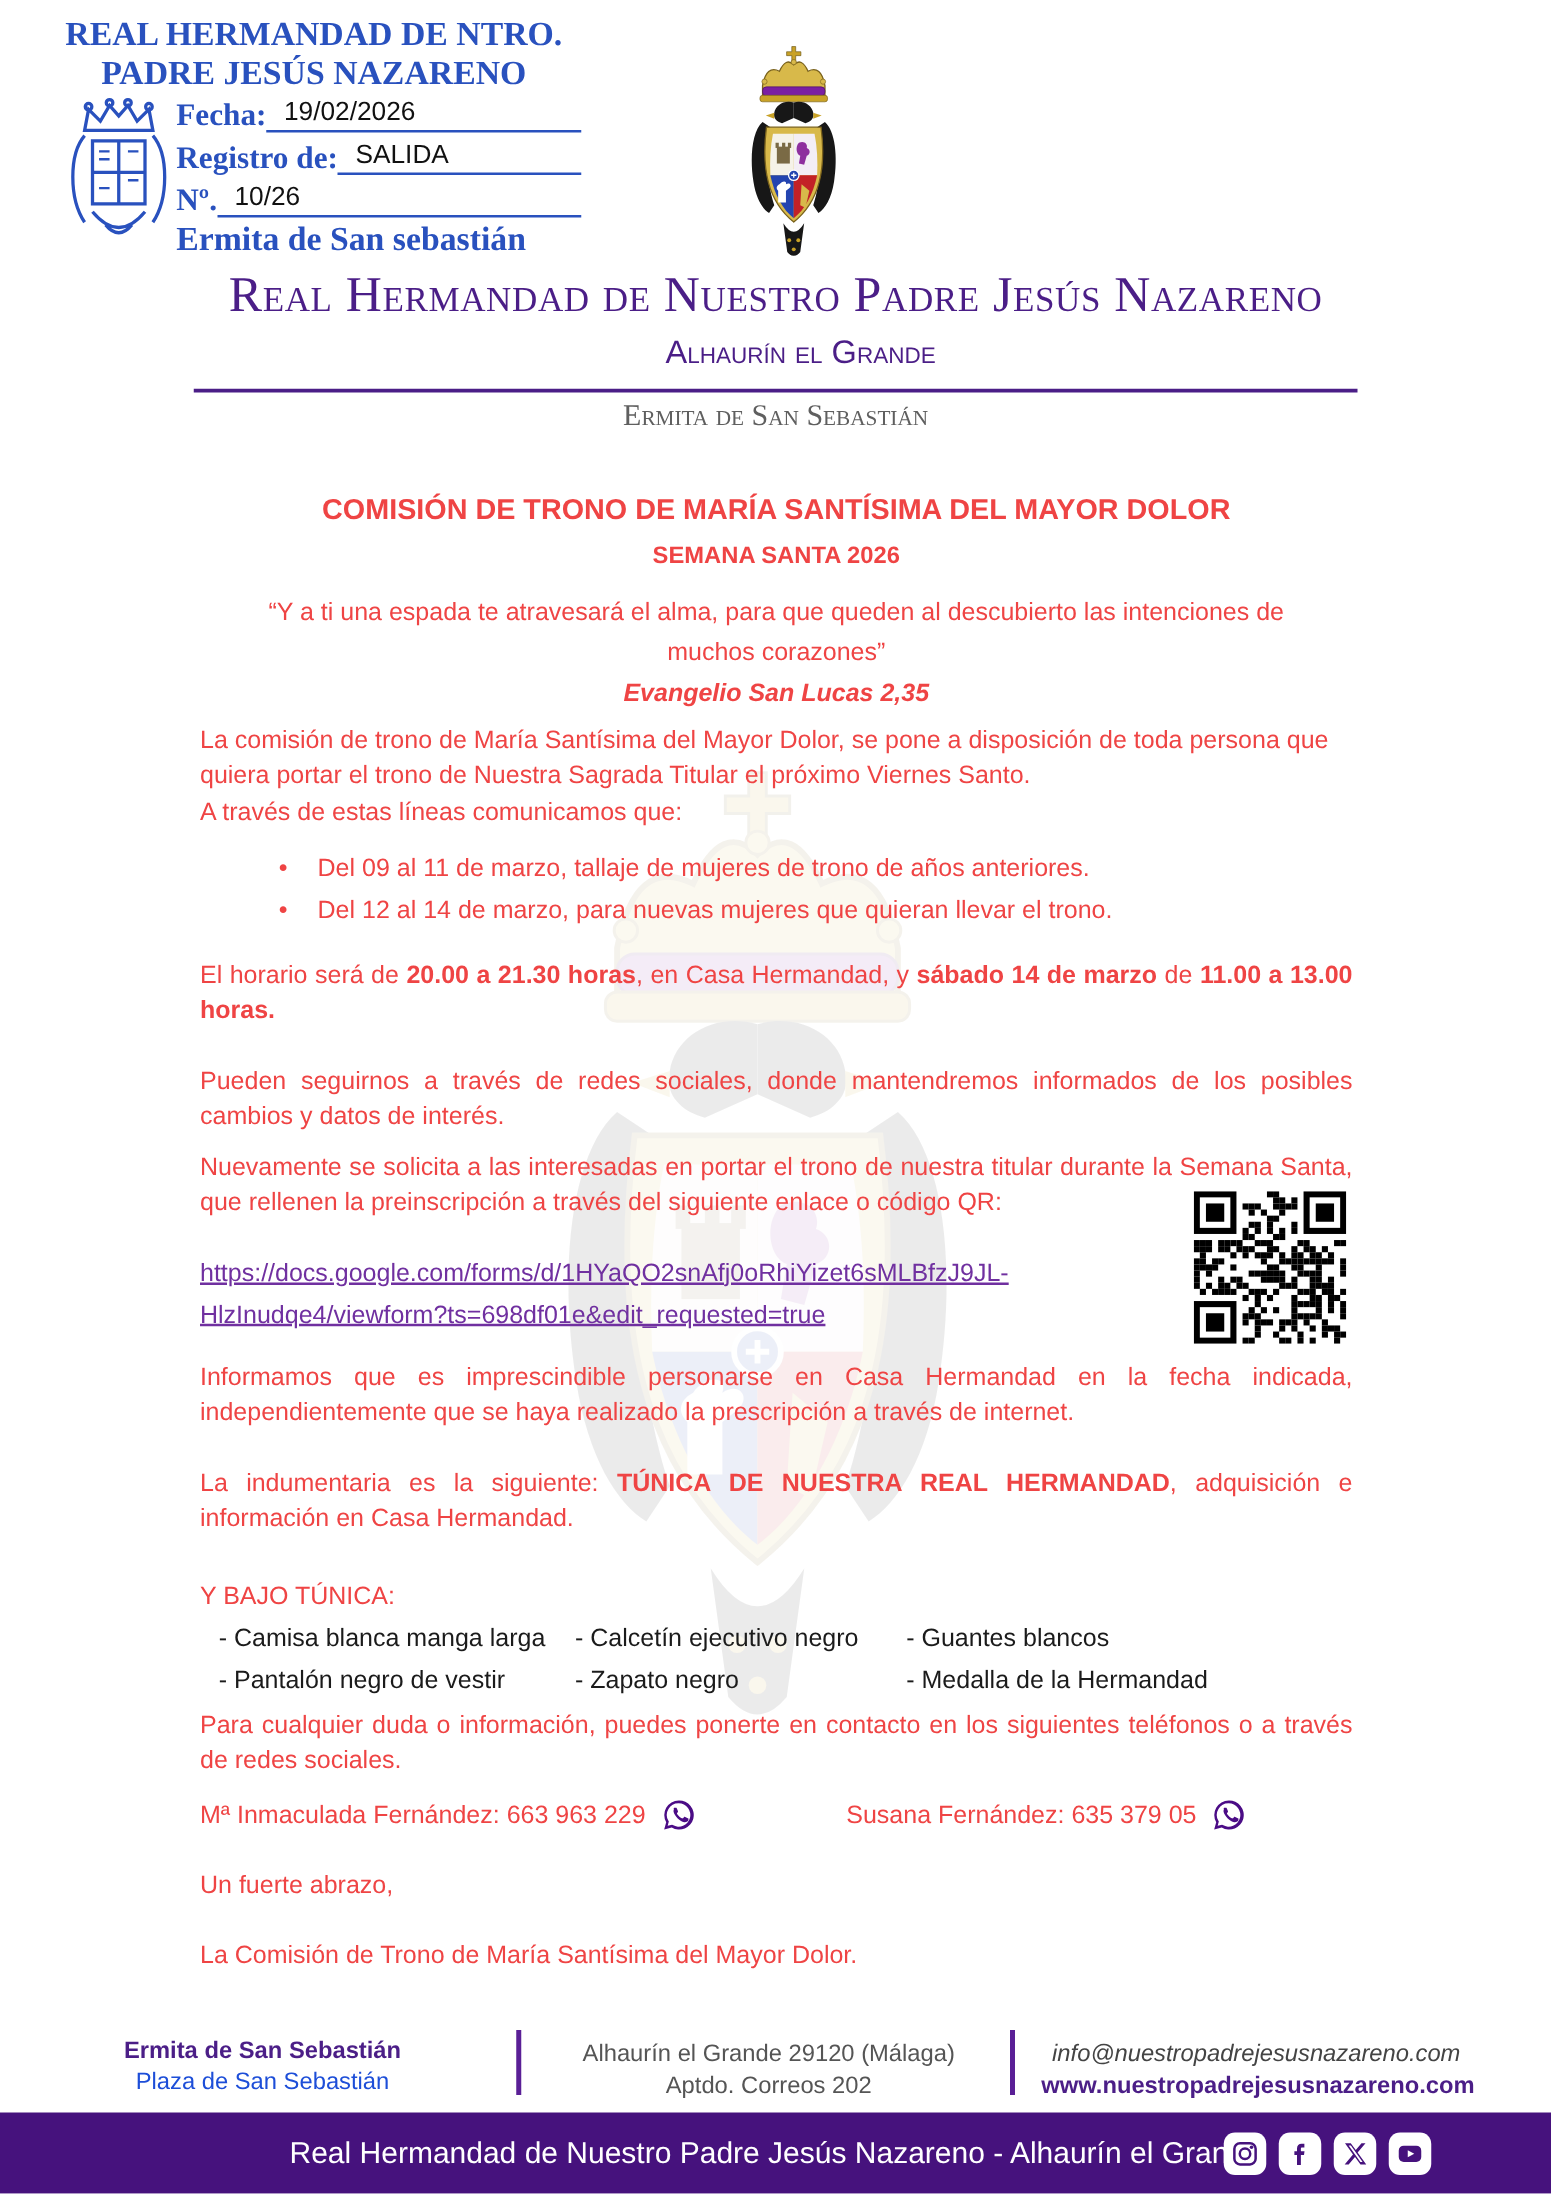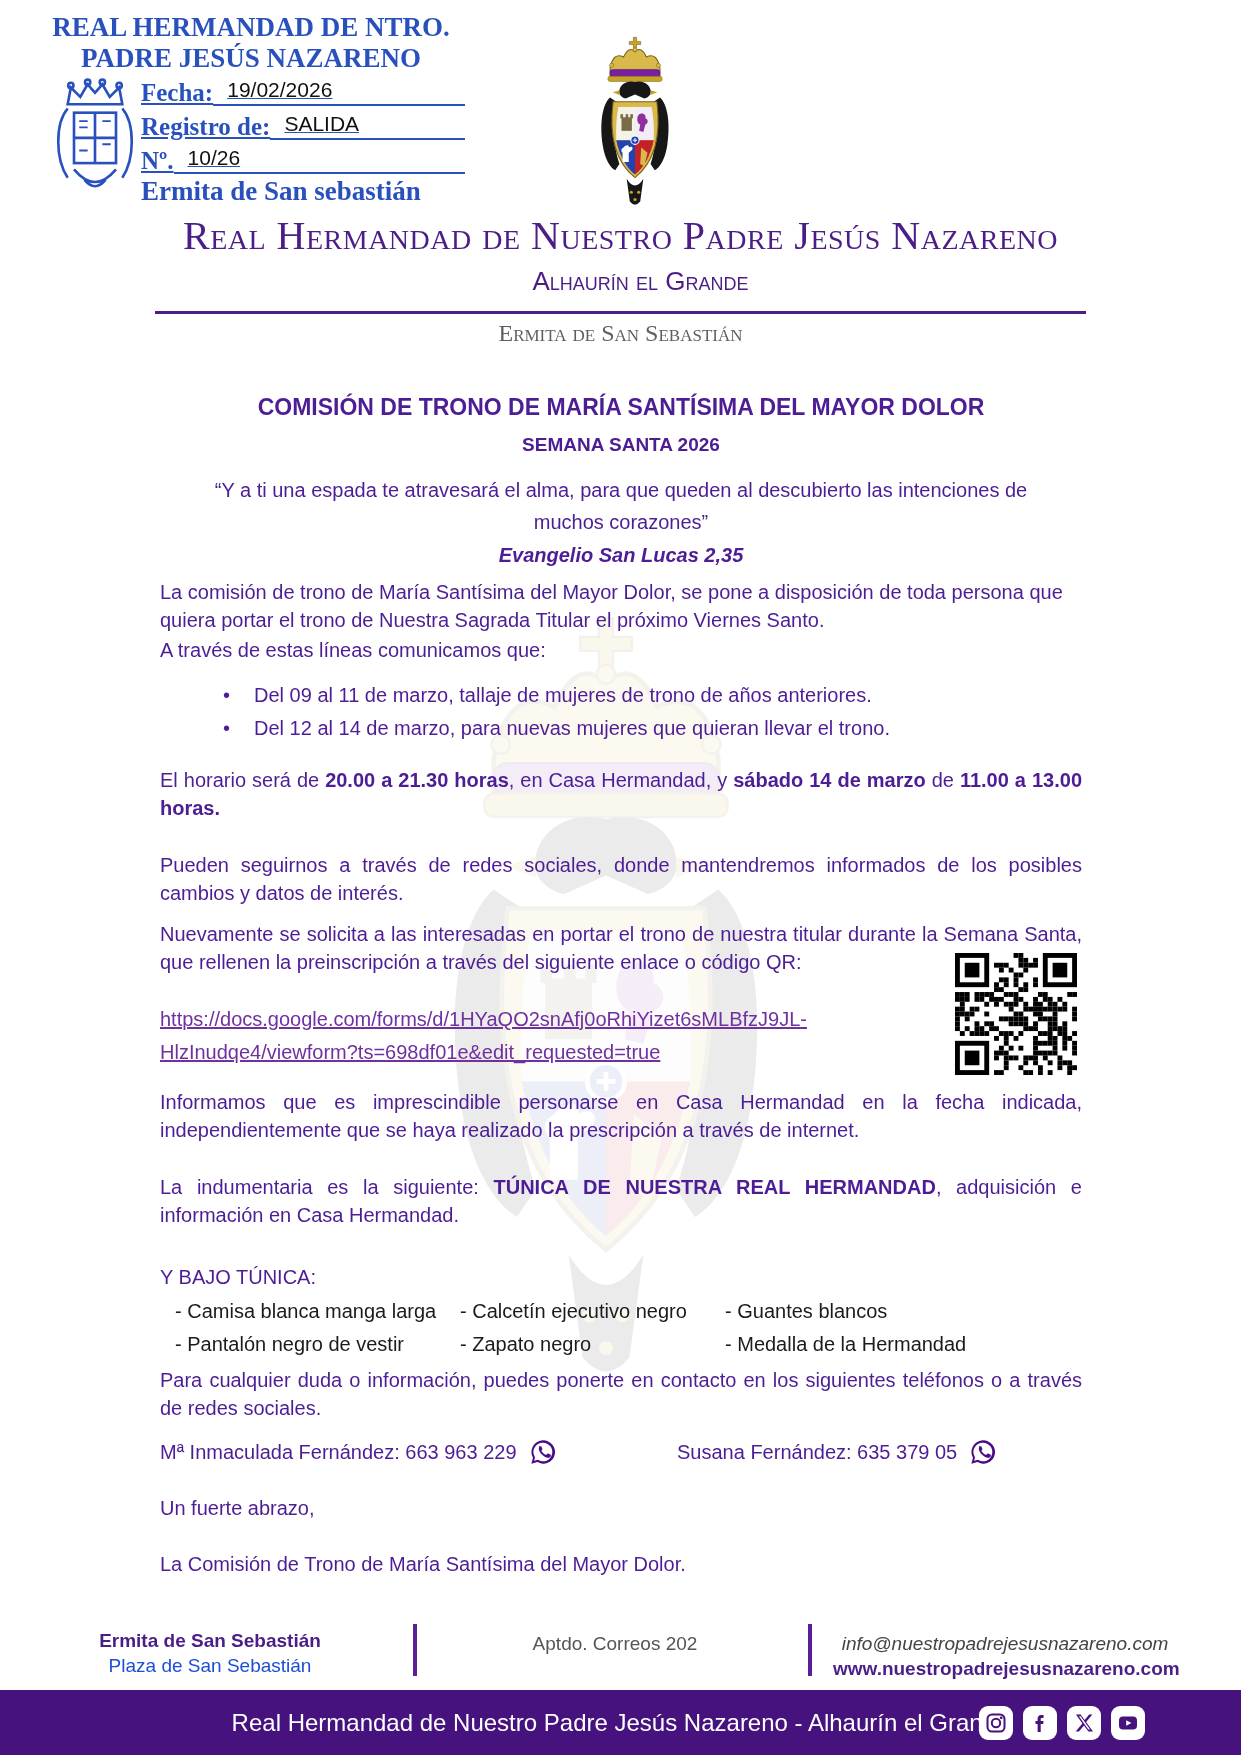--- a/index.html
+++ b/index.html
@@ -4,21 +4,21 @@
 <style>
   html,body{margin:0;padding:0;background:#fff;}
   .page{position:relative;width:1241px;height:1755px;background:#fff;overflow:hidden;
         font-family:"Liberation Sans",sans-serif;color:#1b1b1b;}
 
   
   .stamp{position:absolute;left:35px;top:12px;width:432px;height:198px;color:#2951BE;}
   .stamp-title{position:absolute;top:0;left:0;width:100%;text-align:center;
                font-family:"Liberation Serif",serif;font-weight:bold;font-size:27px;line-height:31px;}
   .stamp-crest{position:absolute;left:18px;top:64px;width:84px;height:128px;}
-  .srow{position:absolute;left:106px;right:2px;height:32px;display:flex;align-items:flex-end;text-decoration:underline;}
+  .srow{position:absolute;left:106px;right:2px;height:32px;display:flex;align-items:flex-end;}
   .slabel{font-family:"Liberation Serif",serif;font-weight:600;font-size:25px;line-height:26px;color:#2951BE;}
   .sline{flex:1;border-bottom:2.5px solid #2951BE;padding:0 0 2px 14px;}
   .sval{font-family:"Liberation Sans",sans-serif;font-size:21px;color:#111;}
   .stamp-bottom{position:absolute;left:106px;top:164px;font-family:"Liberation Serif",serif;
                 font-weight:bold;font-size:27px;}
 
   
   .crest-main{position:absolute;left:583px;top:36px;width:104px;height:172px;}
   .main-title{position:absolute;top:212px;left:0;width:100%;text-align:center;
               font-family:"Liberation Serif",serif;font-variant:small-caps;
@@ -26,21 +26,21 @@
   .main-sub{position:absolute;top:266px;left:0;width:100%;text-align:center;
             font-family:Liberation Sans, sans-serif;font-variant:small-caps;font-size:26px;color:#4B1E87;padding-left:20px;}
   .title-rule{position:absolute;left:155px;top:311px;width:931px;height:3px;background:#4B1E87;}
   .venue{position:absolute;top:320px;left:0;width:100%;text-align:center;
          font-family:"Liberation Serif",serif;font-variant:small-caps;font-size:24px;color:#5f5f5f;}
 
   
   .watermark{position:absolute;left:372px;top:612px;width:468px;height:775px;opacity:.08;pointer-events:none;}
 
   
-  .blk{position:absolute;left:160px;width:922px;font-size:20px;line-height:28px;color:#4c1d95;}
+  .blk{position:absolute;left:160px;width:922px;font-size:20px;line-height:28px;color:#ef4444;}
   .ctr{text-align:center;}
   .jst{text-align:justify;}
   .b{font-weight:bold;}
   #doc-title{top:393px;font-size:23px;font-weight:bold;}
   #doc-sub{top:431px;font-size:19px;font-weight:bold;}
   #q1{top:476px;} #q2{top:508px;}
   #qsrc{top:541px;font-weight:bold;font-style:italic;}
   #intro1{top:578px;} #intro2{top:636px;}
   .bullet{display:flex;font-weight:normal;}
   #bullet1{top:681px;} #bullet2{top:714px;}
@@ -464,20 +464,21 @@
 
   <div class="blk" id="closing1">Un fuerte abrazo,</div>
   <div class="blk" id="closing2">La Comisión de Trono de María Santísima del Mayor Dolor.</div>
 
   <div class="fcol" id="fcol1">
     <div class="l1">Ermita de San Sebastián</div>
     <div class="l2">Plaza de San Sebastián</div>
   </div>
   <div class="fdiv" id="fdiv1"></div>
   <div class="fcol" id="fcol2">
+    <div>Alhaurín el Grande 29120 (Málaga)</div>
     <div>Aptdo. Correos 202</div>
   </div>
   <div class="fdiv" id="fdiv2"></div>
   <div class="fcol" id="fcol3">
     <div class="l1">info@nuestropadrejesusnazareno.com</div>
     <div class="l2">www.nuestropadrejesusnazareno.com</div>
   </div>
 
   <div class="bar">
     <div class="bar-text">Real Hermandad de Nuestro Padre Jesús Nazareno - Alhaurín el Grande</div>

